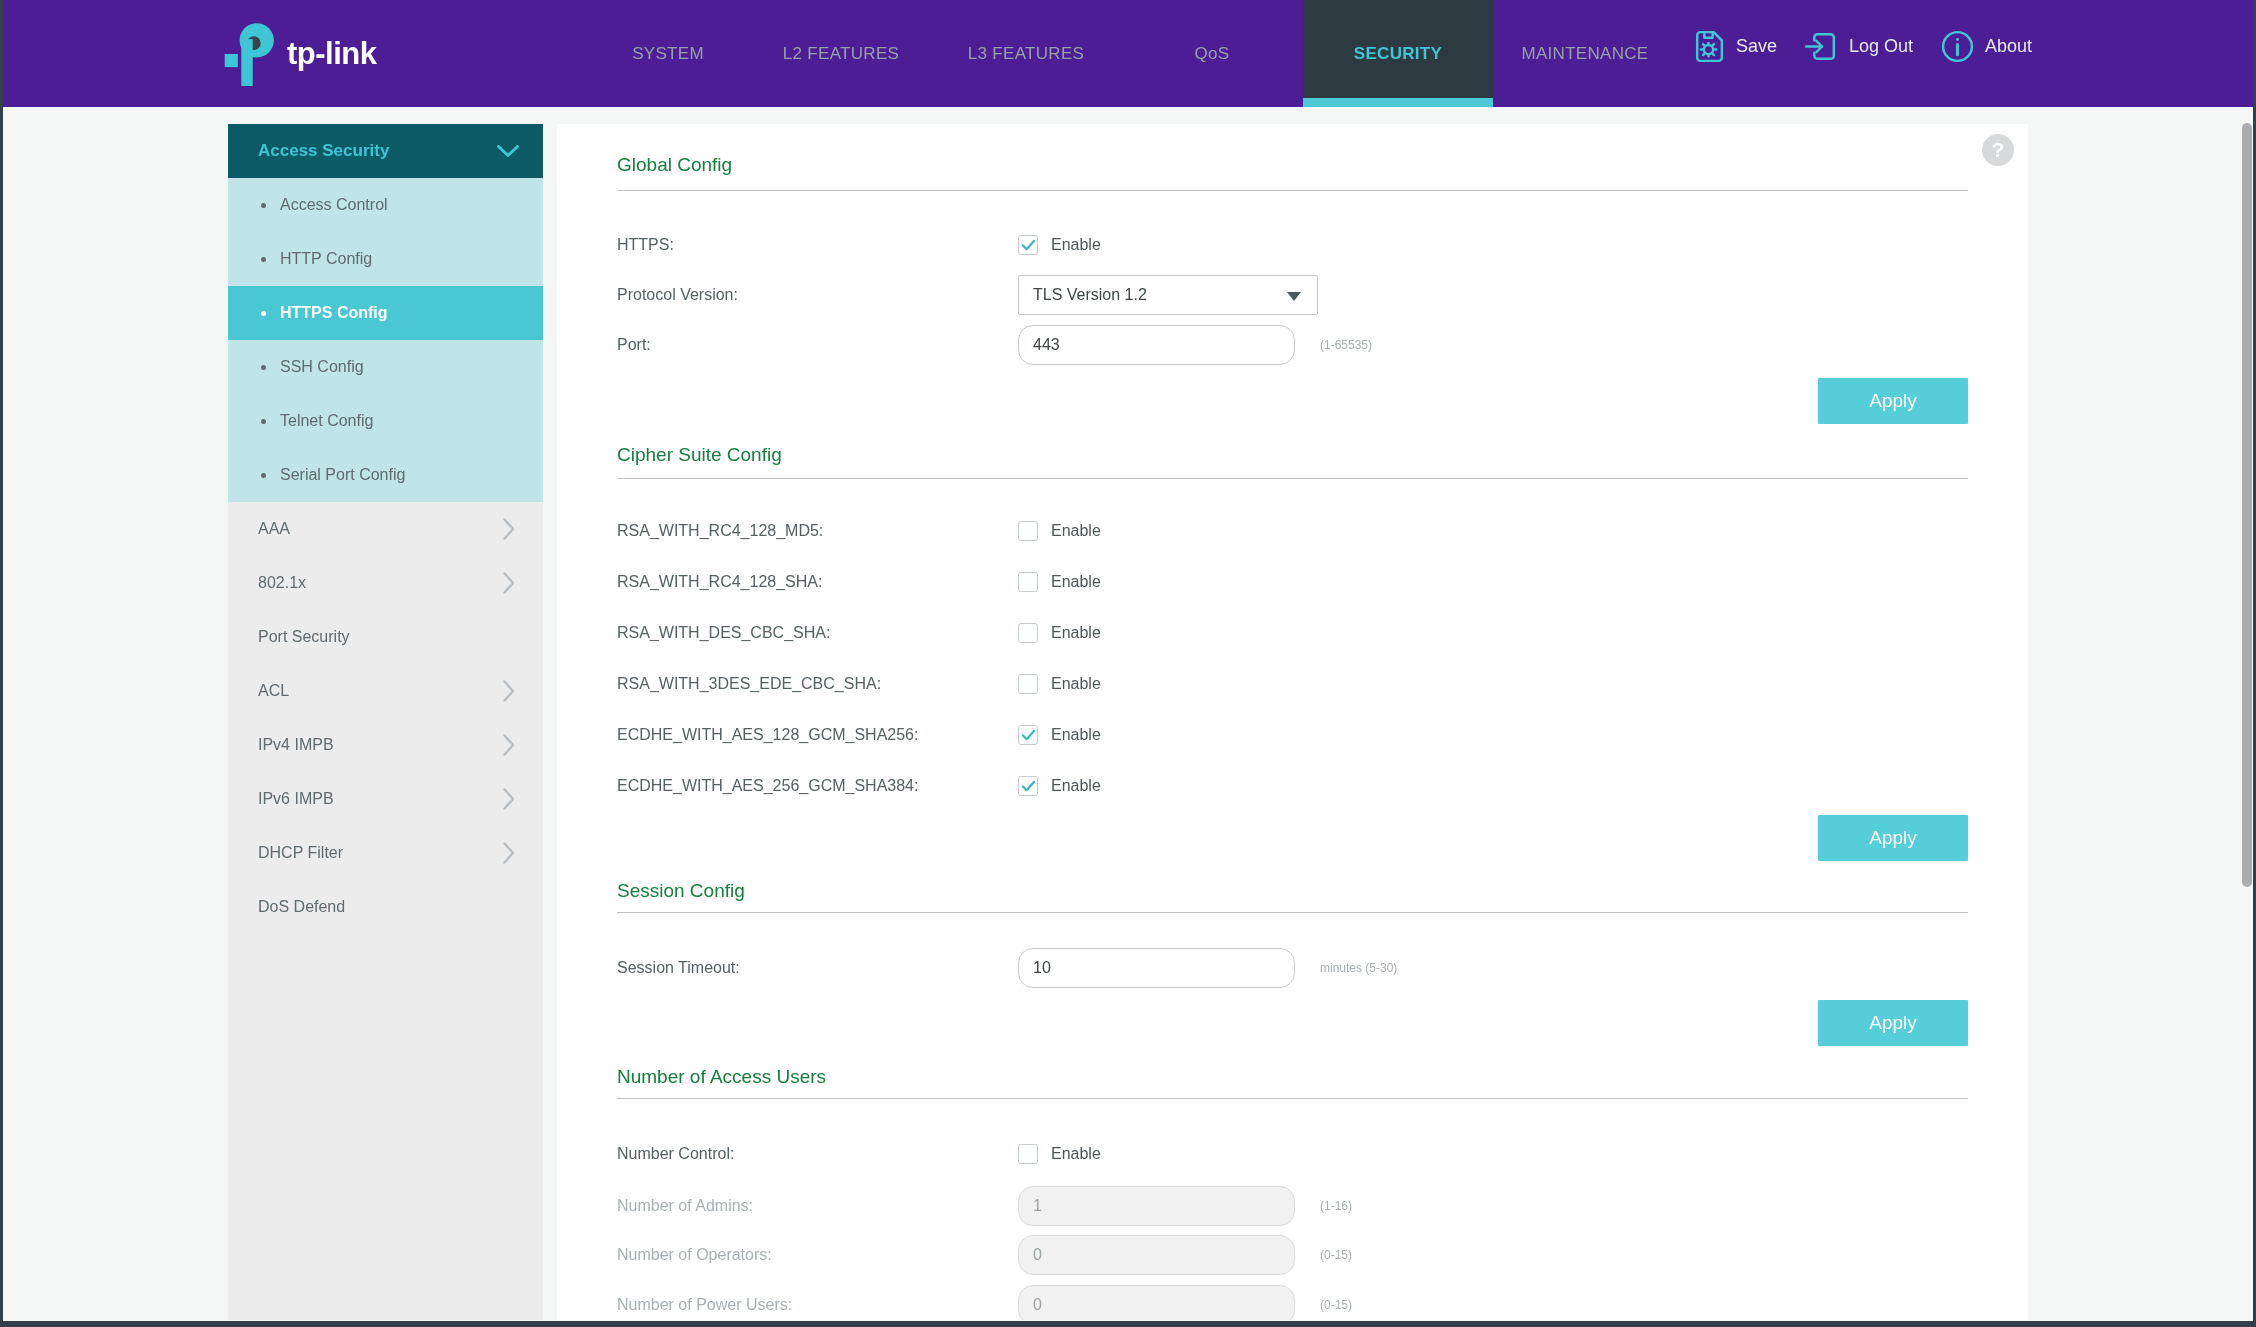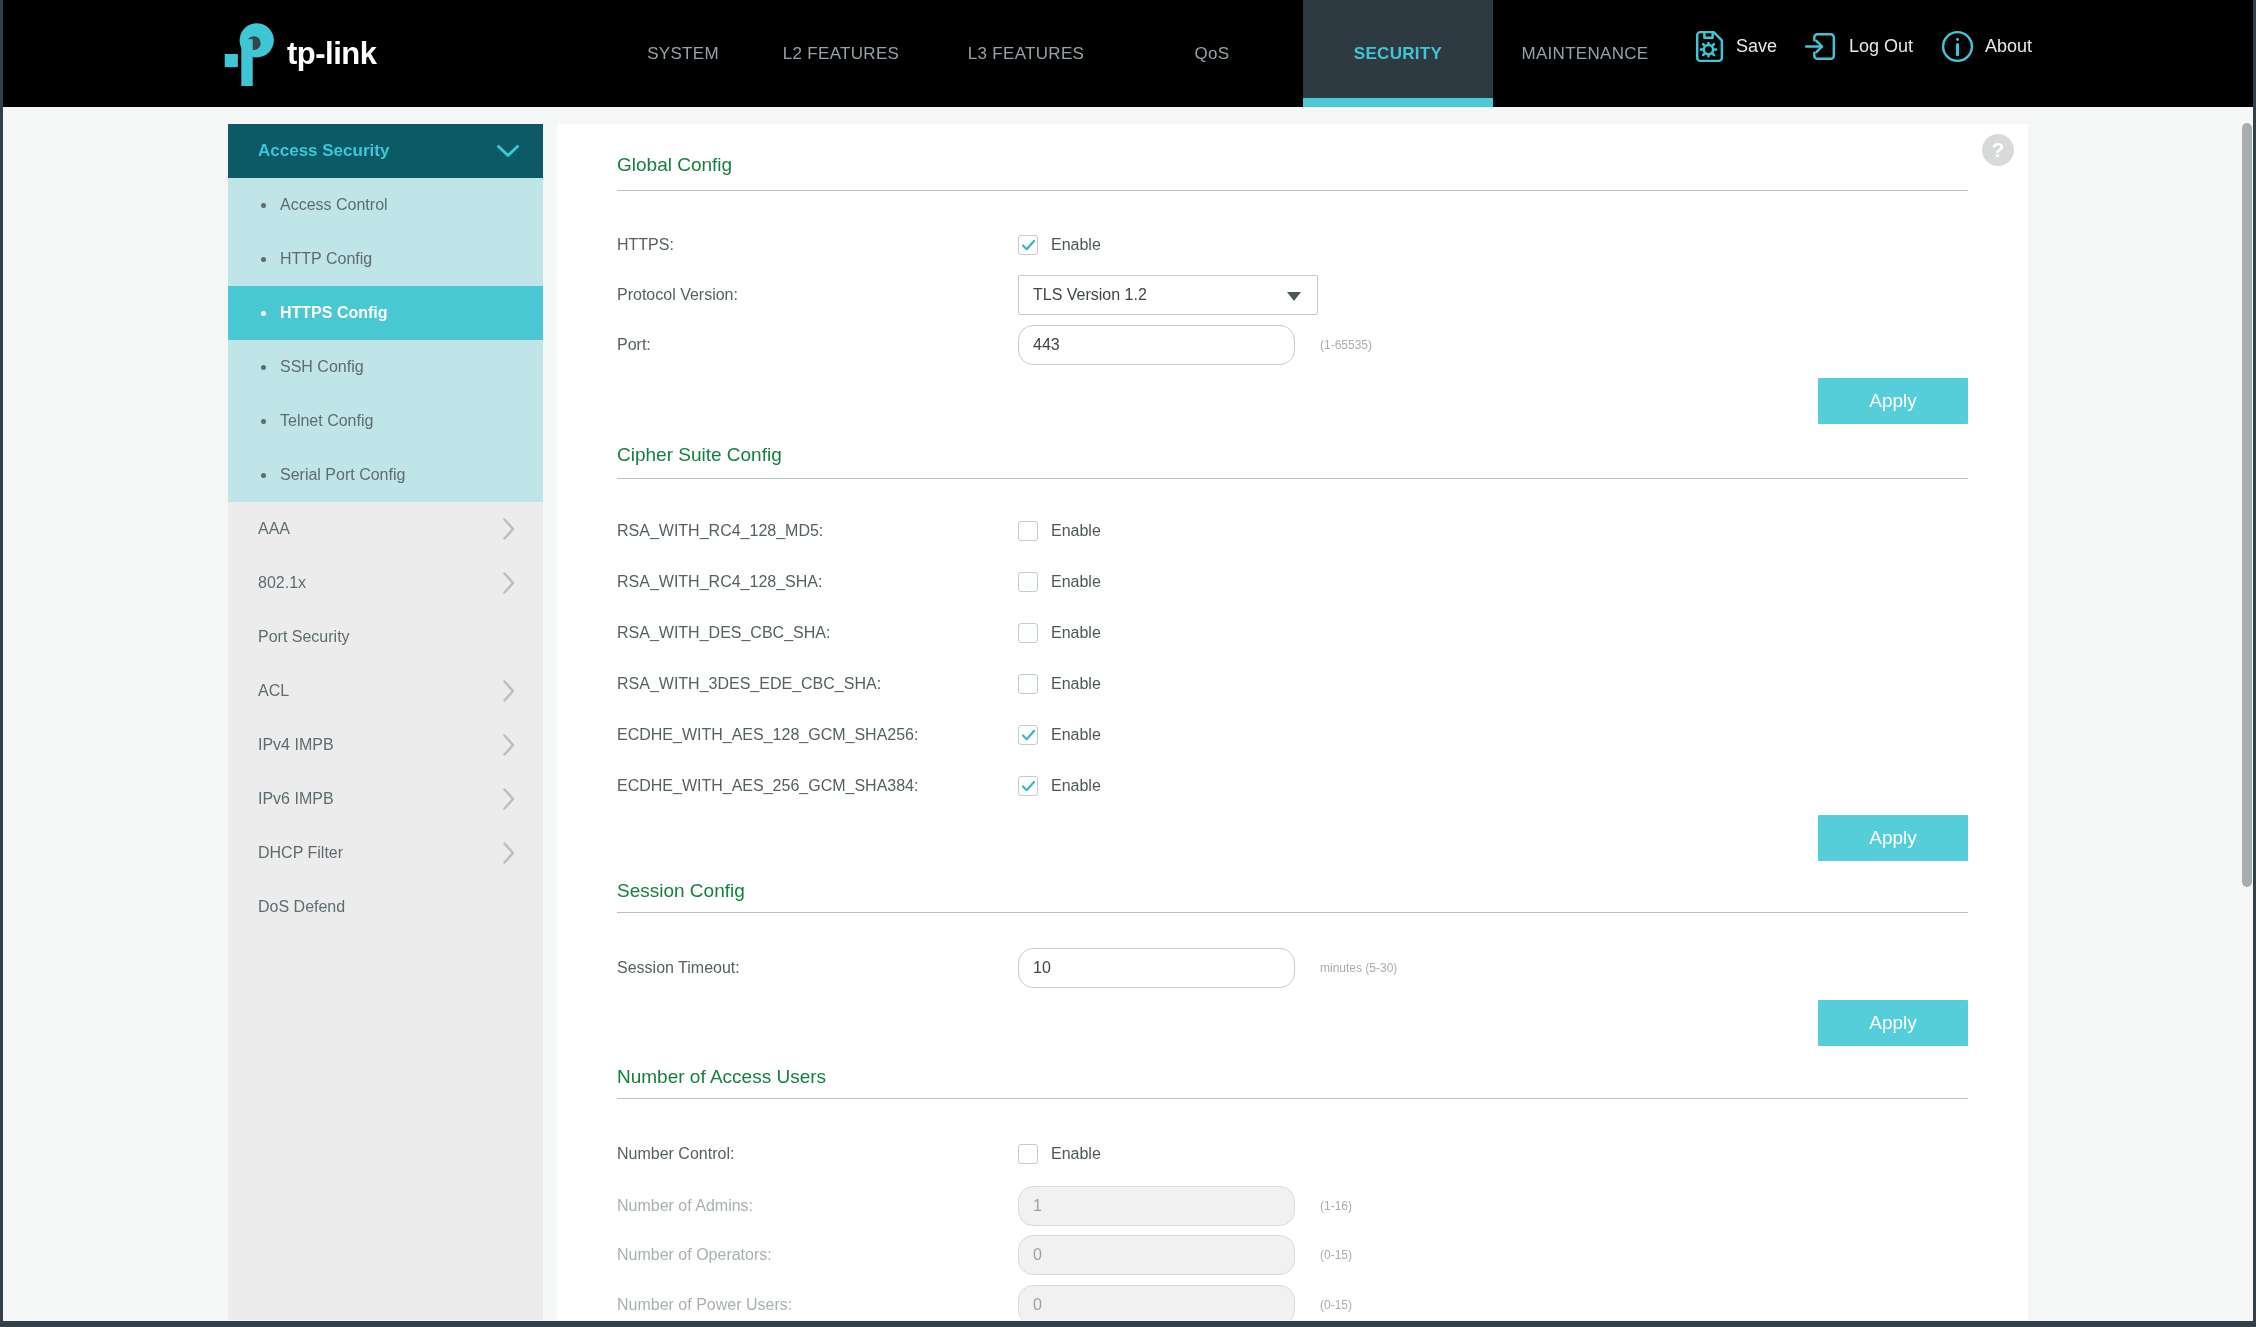--- a/index.html
+++ b/index.html
@@ -6,21 +6,21 @@
   body { background:#222; font-family:"Liberation Sans","DejaVu Sans",sans-serif; }
   .page { position:relative; width:2256px; height:1327px; background:#f5f6f6; overflow:hidden; }
 
   
   .frame { position:absolute; background:#33404a; z-index:50; }
   .frame.left { left:0; top:0; width:3px; height:1327px; }
   .frame.right { right:0; top:0; width:3px; height:1327px; }
   .frame.bottom { left:0; bottom:0; width:2256px; height:6px; }
 
   
-  .nav { position:absolute; left:0; top:0; width:2256px; height:107px; background:#000000; z-index:10; }
+  .nav { position:absolute; left:0; top:0; width:2256px; height:107px; background:#4c1d95; z-index:10; }
   .brand { position:absolute; left:222px; top:0; height:107px; display:flex; align-items:center; }
   .brand-text { color:#ffffff; font-size:31px; font-weight:bold; margin-left:7px; letter-spacing:-0.5px; }
   .nav-item { position:absolute; top:0; height:107px; display:flex; align-items:center; transform:translateX(-50%);
               color:#97a1a8; font-size:17px; letter-spacing:0.3px; cursor:pointer; white-space:nowrap; }
   .nav-tab-active { position:absolute; left:1303px; top:0; width:190px; height:107px; background:#2e3a42;
                     display:flex; align-items:center; justify-content:center; cursor:pointer; }
   .nav-tab-active .tab-label { color:#3ec6d5; font-size:17px; font-weight:bold; letter-spacing:0.3px; }
   .tab-underline { position:absolute; left:0; bottom:0; width:100%; height:9px; background:#4cc9d4; }
   .nav-actions { position:absolute; left:1690px; top:0; height:92px; display:flex; align-items:center; gap:26px; }
   .nav-action { display:flex; align-items:center; gap:9px; cursor:pointer; }
@@ -79,21 +79,21 @@
     <div class="brand">
       <svg width="58" height="64" viewBox="0 0 50 56">
         <circle cx="30" cy="16" r="15" fill="#3ec6d5"></circle>
         <circle cx="27.5" cy="18.5" r="6" fill="#37444d"></circle>
         <rect x="16.5" y="15" width="10" height="41" fill="#3ec6d5"></rect>
         <rect x="2" y="28" width="11.5" height="11.5" fill="#3ec6d5"></rect>
       </svg>
       <span class="brand-text">tp-link</span>
     </div>
 
-    <div class="nav-item" style="left:683px">SYSTEM</div>
+    <div class="nav-item" style="left:668px">SYSTEM</div>
     <div class="nav-item" style="left:841px">L2 FEATURES</div>
     <div class="nav-item" style="left:1026px">L3 FEATURES</div>
     <div class="nav-item" style="left:1212px">QoS</div>
 
     <div class="nav-tab-active">
       <span class="tab-label">SECURITY</span>
       <span class="tab-underline"></span>
     </div>
 
     <div class="nav-item" style="left:1585px">MAINTENANCE</div>

